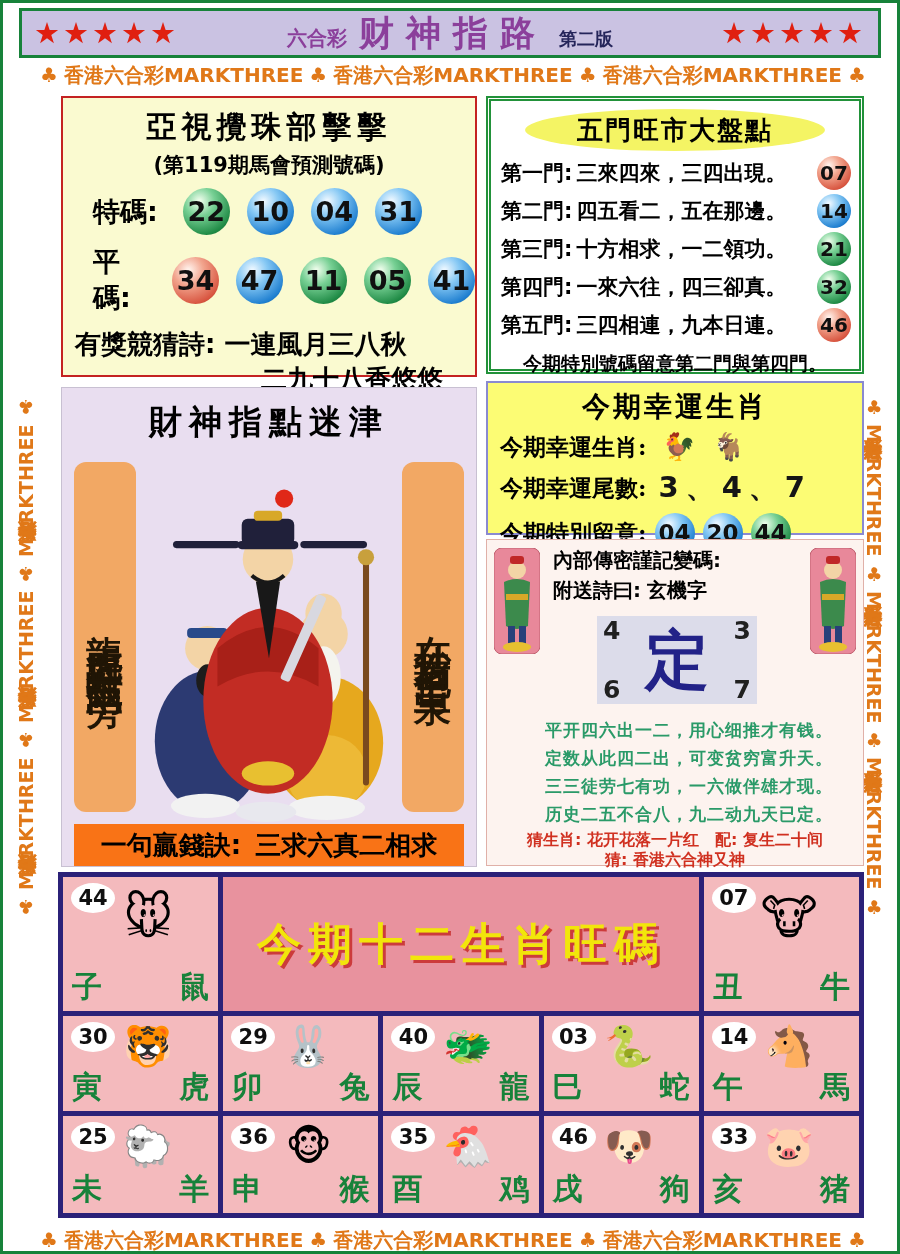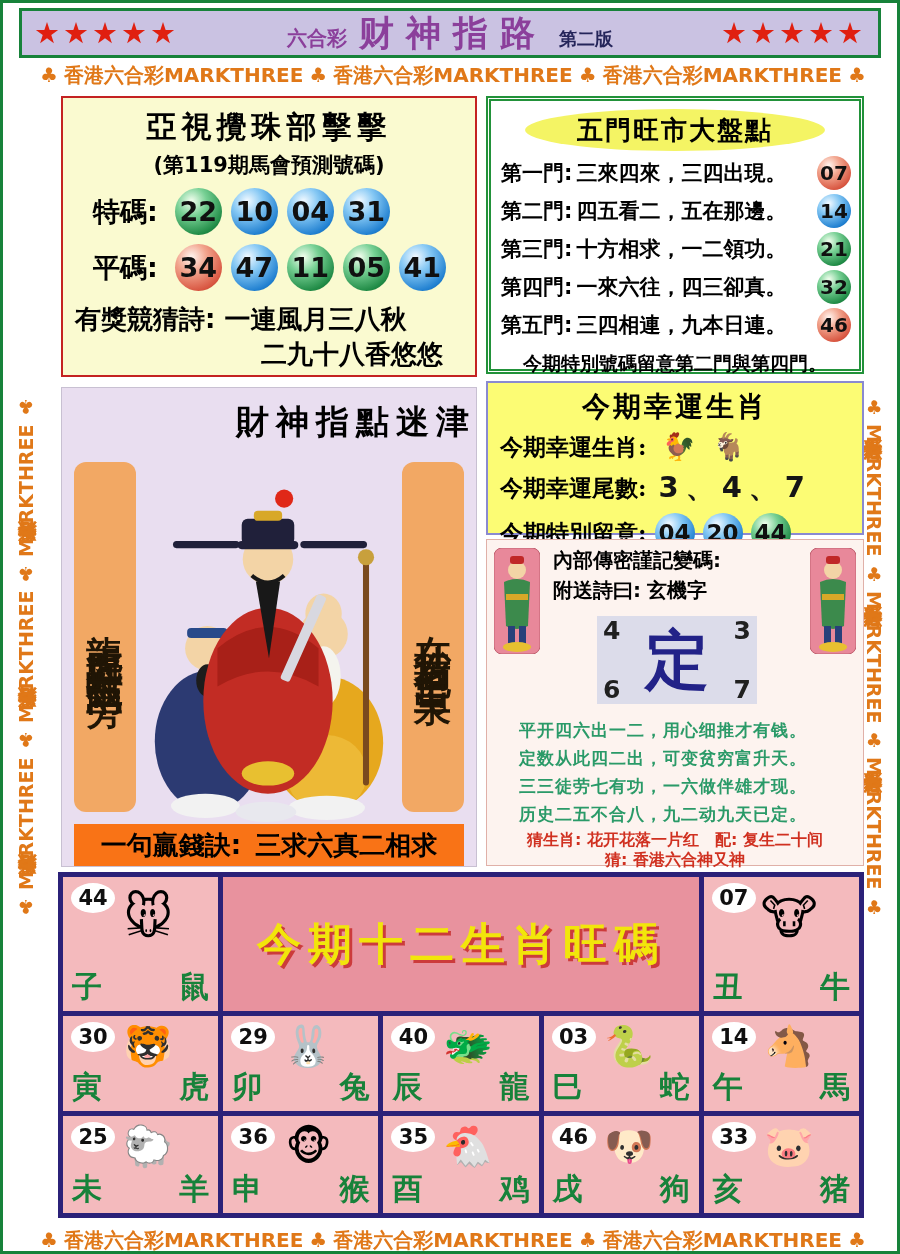--- a/index.html
+++ b/index.html
@@ -38,39 +38,39 @@
   .ball[data-color="red"]{background:radial-gradient(circle at 35% 28%,#ffefe8 3%,#f2a58e 33%,#d85540 75%,#96301f);}
   .b-lg{width:47px;height:47px;font-size:27px;}
   .b-md{width:34px;height:34px;font-size:20px;}
   .b-rem{width:40px;height:40px;font-size:23px;}
 
   
   .pred{position:absolute;left:58px;top:93px;width:416px;height:281px;background:#fafad0;
     border:2px solid #c42222;box-sizing:border-box;}
   .pred-title{text-align:center;font-size:30px;font-weight:bold;letter-spacing:5px;margin-top:9px;}
   .pred-sub{text-align:center;font-size:21px;font-weight:bold;margin-top:3px;}
-  .ball-row{display:flex;align-items:center;padding-left:30px;margin-top:9px;gap:9px;}
+  .ball-row{display:flex;align-items:center;padding-left:30px;margin-top:9px;gap:17px;}
   .row-label{font-size:27px;font-weight:bold;margin-right:8px;}
   .poem-l1{font-size:26px;font-weight:bold;margin-top:11px;padding-left:12px;white-space:nowrap;}
   .poem-l2{font-size:26px;font-weight:bold;padding-left:198px;white-space:nowrap;}
 
   
   .doors{position:absolute;left:483px;top:93px;width:378px;height:278px;background:#ffffff;
     border:5px double #22923a;box-sizing:border-box;}
   .doors-title{width:300px;height:42px;margin:8px auto 5px;background:#f4f464;border-radius:50%;
     display:flex;align-items:center;justify-content:center;font-size:26px;font-weight:bold;letter-spacing:2px;}
   .door-row{display:flex;align-items:center;padding:0 8px 0 10px;margin-top:4px;gap:4px;}
   .door-label{font-size:21px;font-weight:bold;white-space:nowrap;}
   .door-text{font-size:21px;font-weight:bold;white-space:nowrap;flex:1;}
   .doors-note{text-align:center;font-size:19px;font-weight:bold;margin-top:9px;}
 
   
   .godbox{position:absolute;left:58px;top:384px;width:416px;height:480px;background:#e9def0;
     border:1px solid #c8c0d2;box-sizing:border-box;}
-  .god-title{text-align:right;font-size:33px;font-weight:bold;letter-spacing:7px;margin-top:12px;}
+  .god-title{text-align:center;font-size:33px;font-weight:bold;letter-spacing:7px;margin-top:12px;}
   .verse{position:absolute;width:62px;top:74px;height:350px;background:#f2a864;border-radius:12px;
     writing-mode:vertical-rl;text-orientation:upright;display:flex;align-items:center;justify-content:center;
     font-size:37px;font-weight:bold;letter-spacing:9px;color:#201505;}
   .verse-left{left:12px;}
   .verse-right{right:12px;}
   .god-illus{position:absolute;left:84px;top:52px;width:248px;height:382px;}
   .god-bottom{position:absolute;left:12px;right:12px;bottom:0;height:42px;background:#f97316;
     display:flex;align-items:center;justify-content:center;gap:14px;font-size:26px;font-weight:bold;}
 
   
@@ -91,21 +91,21 @@
   .secret-l1{margin:7px 0 0 66px;font-size:20px;font-weight:bold;}
   .secret-l2{margin:0 0 0 66px;font-size:14px;font-weight:bold;letter-spacing:1px;}
   .secret-l3{margin:3px 0 0 66px;font-size:20px;font-weight:bold;display:flex;gap:6px;}
   .charbox{position:absolute;left:110px;top:76px;width:160px;height:88px;background:#dcdcea;}
   .charbox .c{position:absolute;font-size:25px;font-weight:bold;color:#202020;}
   .c-tl{left:6px;top:0px;}  .c-tr{right:6px;top:0px;}
   .c-bl{left:6px;bottom:0px;} .c-br{right:6px;bottom:0px;}
   .bigchar{position:absolute;inset:0;display:flex;align-items:center;justify-content:center;
     font-size:64px;font-weight:bold;color:#222288;}
   .green-poem{position:absolute;left:32px;top:176px;}
-  .green-poem div{color:#2a9a68;font-size:17px;font-weight:bold;line-height:28px;letter-spacing:1px;}
+  .green-poem div{color:#2a9a68;font-size:17px;font-weight:bold;line-height:28px;letter-spacing:1px;margin-left:26px;}
   .red-lines{position:absolute;left:10px;right:10px;top:290px;text-align:center;color:#d03020;
     font-weight:bold;font-size:16px;line-height:20px;}
 
   
   .zgrid{position:absolute;left:55px;top:869px;width:806px;height:346px;background:#2b2178;
     display:grid;grid-template-columns:repeat(5,1fr);grid-template-rows:134px 95px 97px;
     gap:5px;padding:5px;box-sizing:border-box;}
   .zcell{background:#f4babd;position:relative;}
   .ztitle{grid-column:2/5;background:#e8929e;display:flex;align-items:center;justify-content:center;
     font-size:44px;font-weight:bold;color:#f2e60a;text-shadow:3px 3px 0 #cc3b3b;letter-spacing:7px;}

